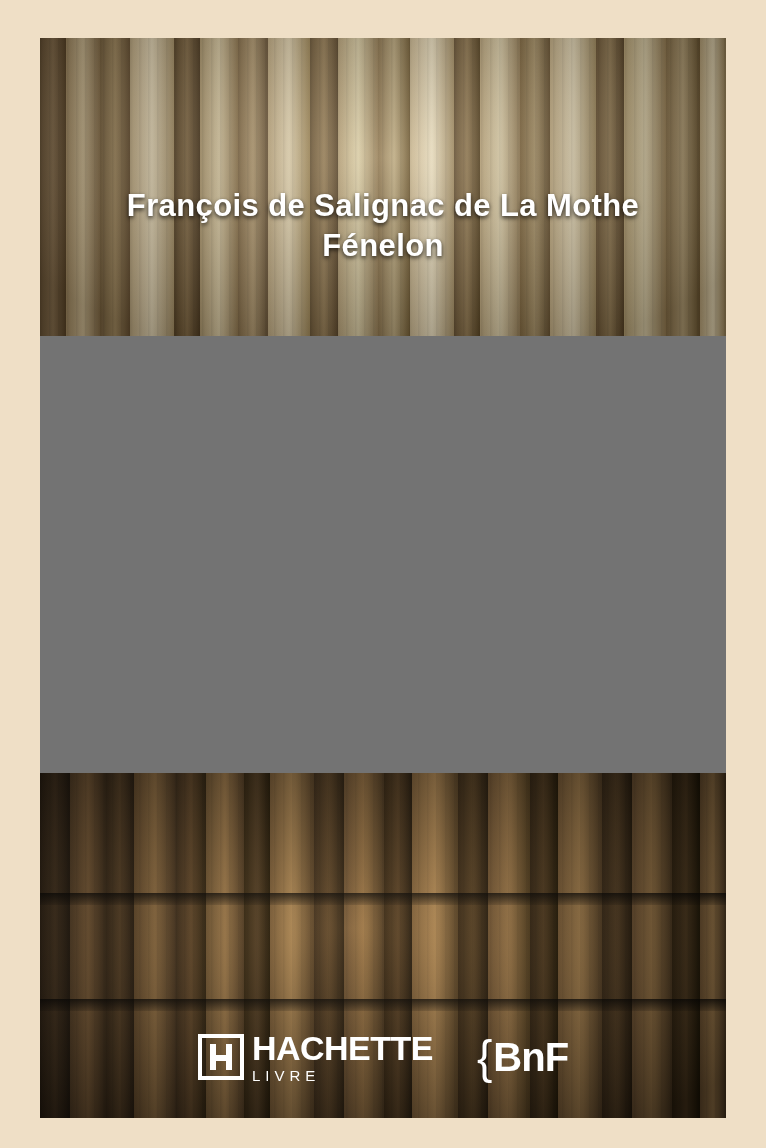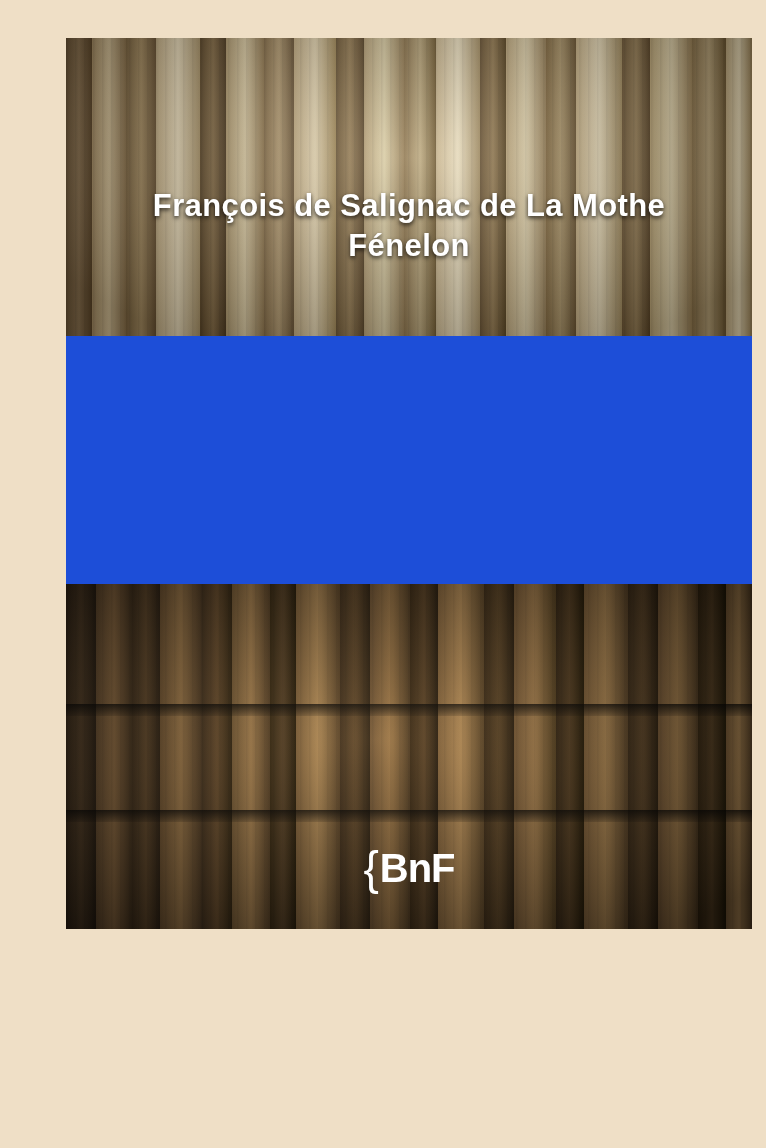--- a/index.html
+++ b/index.html
@@ -21,24 +21,23 @@
     box-sizing: border-box;
     overflow: hidden;
   }
 
   
   .page {
     position: absolute;
     left: 40px;
     top: 38px;
     width: 686px;
-    height: 891px;
-    background: #1d4ed8;
+    height: 1080px;
+    background: #737373;
     overflow: hidden;
-    margin-left: 26px;
   }
 
   
   .band-top {
     position: absolute;
     left: 0;
     top: 0;
     width: 686px;
     height: 298px;
     overflow: hidden;
@@ -278,20 +277,29 @@
         <div class="spine" style="left:592px;width:40px;background:linear-gradient(90deg,#735534,#a47e4c,#503b21);"></div>
         <div class="spine" style="left:632px;width:28px;background:linear-gradient(90deg,#31230f,#533d21,#201705);"></div>
         <div class="spine" style="left:660px;width:26px;background:linear-gradient(90deg,#7a5b36,#ad8652,#563f24);"></div>
       </div>
       <div class="shelf-divider" style="top:120px;"></div>
       <div class="shelf-divider" style="top:226px;"></div>
       <div class="grain"></div>
       <div class="vignette-bottom"></div>
 
       <div class="logos">
+        <div class="hachette">
+          <div class="hachette-mark">
+            <div class="hachette-bar"></div>
+          </div>
+          <div class="hachette-words">
+            <span class="w1">HACHETTE</span>
+            <span class="w2">LIVRE</span>
+          </div>
+        </div>
         <div class="bnf">
           <span class="brace">{</span>
           <span>BnF</span>
         </div>
       </div>
     </div>
 
   </div>
 </div>
 

